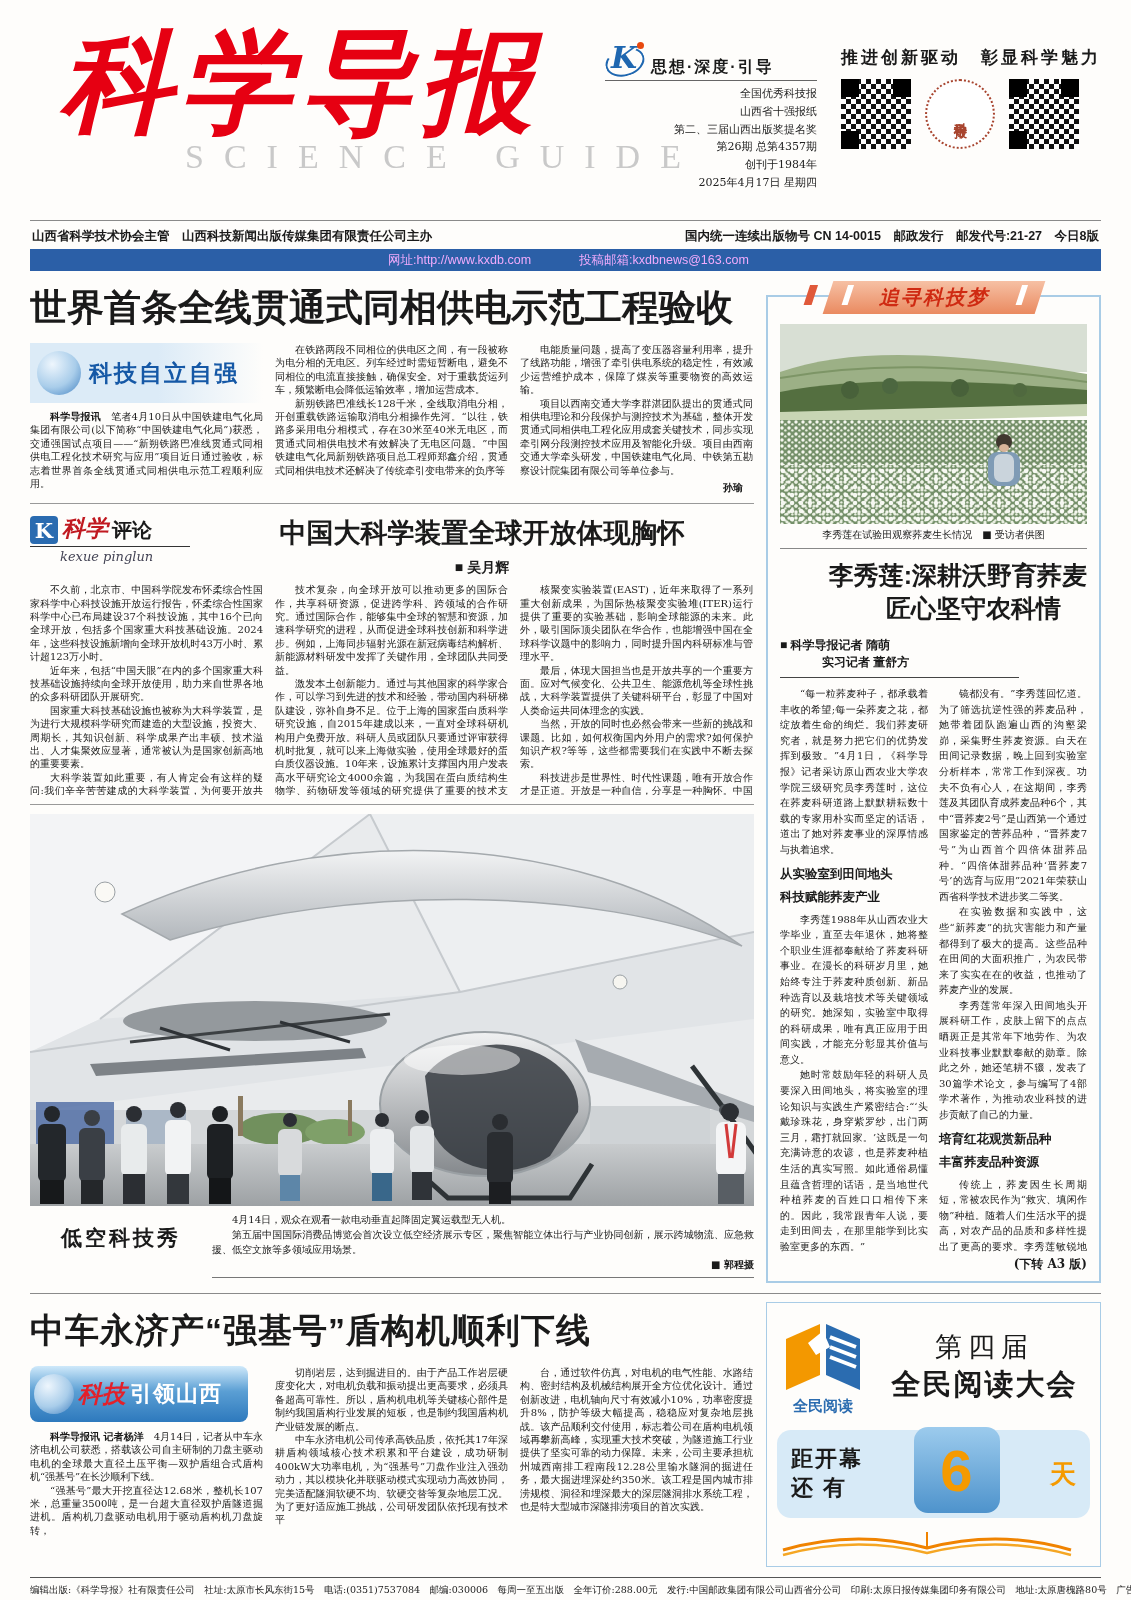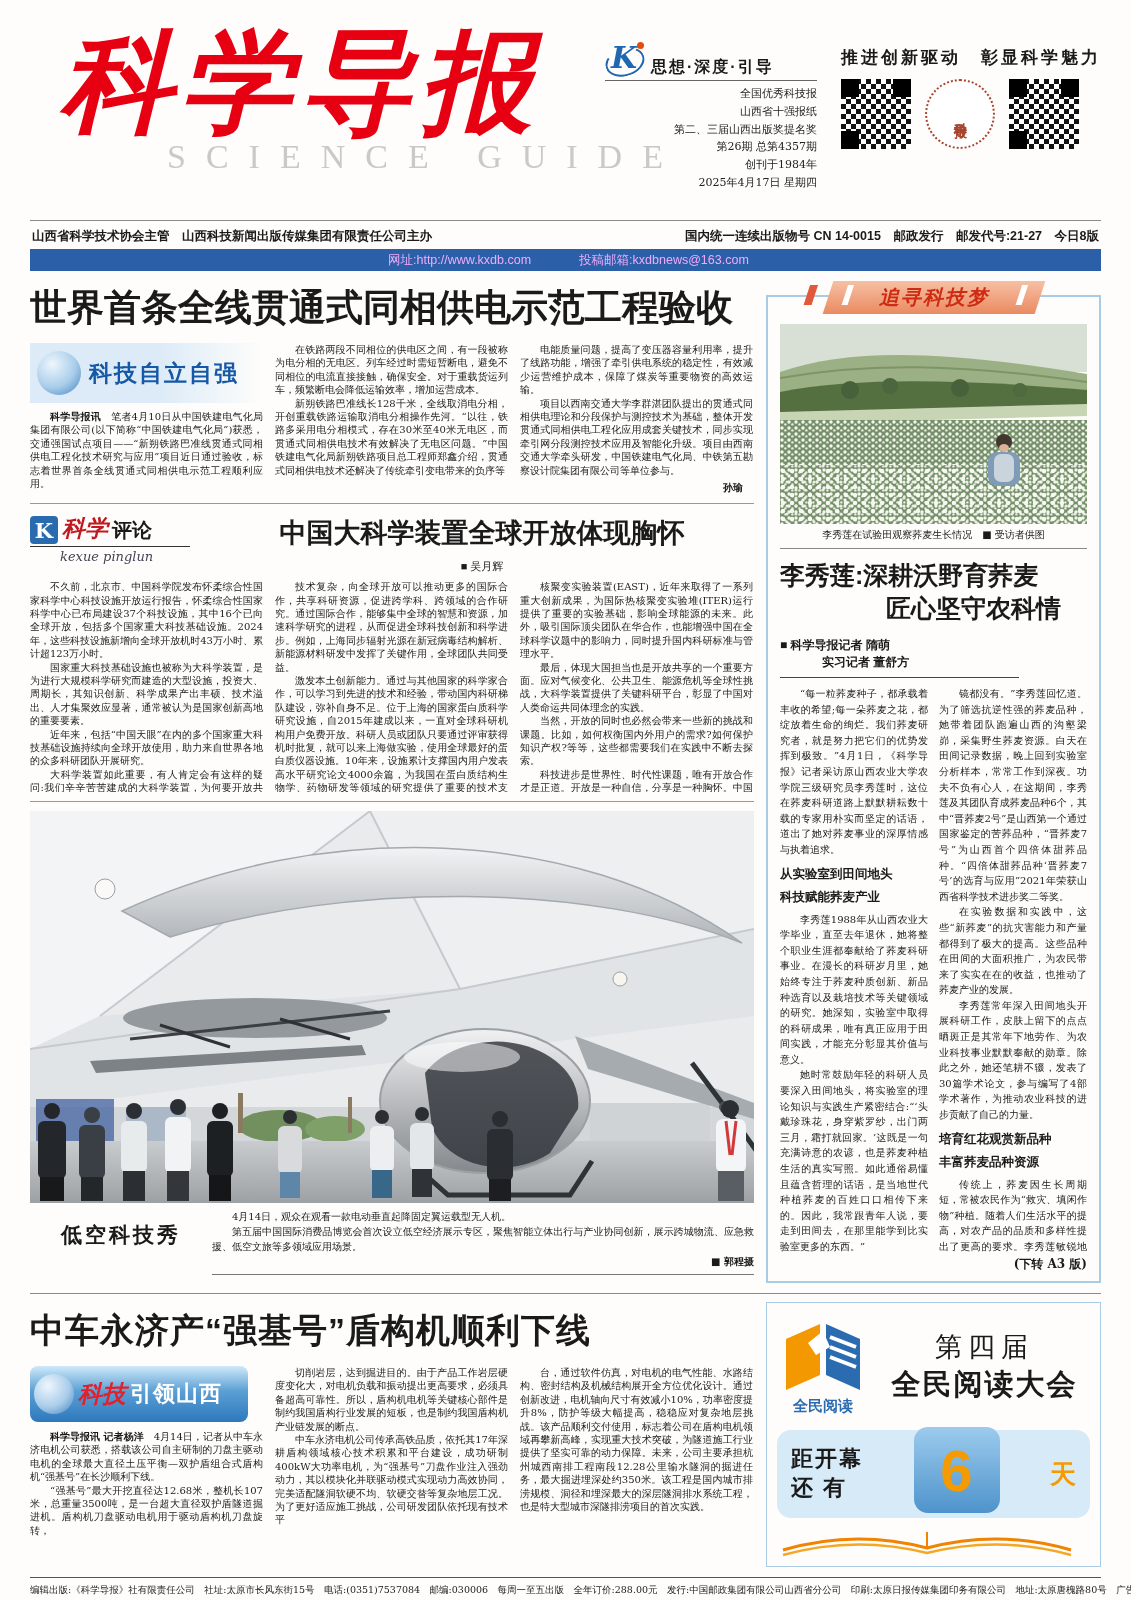--- a/index.html
+++ b/index.html
@@ -6,21 +6,21 @@
   .page{width:1131px;min-height:1600px;margin:0 auto;background:#fefdfb;box-sizing:border-box;
         padding:0 30px 6px;font-family:"DejaVu Serif","Liberation Serif",serif;color:#1a1a1a;overflow:hidden;}
   .hei{font-family:"Liberation Sans","DejaVu Sans",sans-serif;}
   p{margin:0;text-indent:2em;text-align:justify;}
   .rule{border-top:1px solid #8a8a8a;margin:2px 0;}
   
   .mast-row{display:flex;height:218px;}
   .mast{width:600px;position:relative;}
   .mast-cn{font-size:112px;line-height:1;font-weight:700;font-style:italic;color:#e60012;
            letter-spacing:8px;margin:26px 0 0 30px;white-space:nowrap;}
-  .mast-en{position:absolute;left:137px;top:138px;font-size:34px;letter-spacing:20px;color:#c9c9c9;
+  .mast-en{position:absolute;left:155px;top:138px;font-size:34px;letter-spacing:20px;color:#c9c9c9;
            font-family:"Liberation Serif",serif;white-space:nowrap;text-align:right;}
   .head-right{flex:1;padding-top:44px;display:grid;grid-template-columns:212px 1fr;grid-template-rows:auto 1fr;column-gap:10px;}
   .brand{grid-row:1 / span 2;}
   .brand-top{display:flex;align-items:flex-end;gap:6px;border-bottom:1px solid #666;padding-bottom:2px;}
   .k-logo{position:relative;width:40px;height:34px;}
   .k-logo b{position:absolute;left:6px;top:-4px;font-size:30px;font-style:italic;color:#1f67b0;font-family:"DejaVu Serif",serif;}
   .k-logo i{position:absolute;left:0;top:4px;width:36px;height:24px;border:2px solid #1f67b0;border-radius:50%;
             border-top-color:transparent;transform:rotate(-18deg);}
   .k-logo u{position:absolute;right:1px;top:-2px;width:7px;height:7px;border-radius:50%;background:#e8490f;}
   .brand-motto{font-size:16px;font-weight:bold;letter-spacing:2px;}
@@ -64,40 +64,40 @@
   .op-head{display:flex;align-items:flex-start;margin-bottom:6px;}
   .op-logo{width:180px;}
   .op-logo-row{display:flex;align-items:flex-end;gap:4px;border-bottom:1px solid #333;padding-bottom:2px;width:160px;}
   .k-sq{width:28px;height:28px;background:#2a6bb0;border-radius:4px;color:#fff;font-weight:bold;font-size:21px;
         display:flex;align-items:center;justify-content:center;font-family:"DejaVu Serif",serif;}
   .op-kx{color:#c01920;font-weight:900;font-style:italic;font-size:23px;}
   .op-pl{font-size:20px;font-weight:bold;}
   .op-sub{font-style:italic;font-size:13px;color:#445;margin:2px 0 0 30px;}
   .op-title-wrap{flex:1;text-align:center;}
   .op-title{font-size:27px;font-weight:900;margin:2px 0 8px;}
-  .op-byline{font-size:11px;font-weight:normal;}
+  .op-byline{font-size:14px;font-weight:bold;}
   .op-cols .c{height:212px;overflow:hidden;}
   
   .photo-svg{display:block;width:724px;height:392px;}
   .ps-cap{display:flex;margin-top:6px;}
   .ps-label{width:182px;font-size:21px;font-weight:700;letter-spacing:3px;text-align:center;padding-top:12px;}
   .ps-text{flex:1;font-size:10px;line-height:1.5;border-bottom:1px solid #777;padding-bottom:5px;}
   .ps-credit{text-align:right;font-weight:bold;}
   
   .feat-box{border:2px solid #a9cce6;margin-top:16px;padding:0 12px 8px;position:relative;}
   .feat-banner{position:relative;width:212px;margin:-16px auto 10px;background:linear-gradient(180deg,#f6c0a4,#ea8a60);
                transform:skewX(-18deg);}
   .feat-banner em{display:block;transform:skewX(18deg);text-align:center;color:#cf2a12;font-weight:900;
                   font-style:italic;font-size:20px;letter-spacing:2px;padding:3px 0;}
   .feat-banner i{position:absolute;top:4px;width:6px;height:20px;background:#fff;}
   .feat-banner i.l{left:16px;} .feat-banner i.r{right:16px;}
   .feat-banner u{position:absolute;left:-22px;top:4px;width:8px;height:20px;background:#e0593a;}
   .feat-photo{display:block;width:307px;height:200px;}
   .feat-cap{font-size:10px;text-align:center;border-bottom:1px solid #888;padding:4px 0 6px;}
-  .feat-h1{font-size:25px;font-weight:900;margin-top:10px;}
+  .feat-h1{font-size:25px;font-weight:900;margin-top:10px;text-align:right;}
   .feat-h2{font-size:25px;font-weight:900;text-align:right;padding-right:26px;margin-bottom:8px;}
   .feat-byline{font-size:12px;font-weight:bold;padding:4px 0 6px;margin-bottom:8px;border-bottom:1px solid #444;width:78%;}
   .feat-byline div:last-child{padding-left:3.5em;}
   .feat-cols{display:flex;gap:11px;height:566px;overflow:hidden;justify-content:center;}
   .feat-cols .c{width:148px;font-size:10px;line-height:1.56;}
   .sub-h{font-weight:900;font-size:12.5px;text-indent:0;text-align:left;margin:7px 0 4px;font-family:"Liberation Sans",sans-serif;}
   .cont{text-align:right;font-weight:bold;font-size:12px;margin-top:4px;}
   
   .bottom-row{display:flex;gap:12px;margin-top:8px;}
   .ba{width:724px;}
@@ -214,22 +214,22 @@
             <div class="op-sub">kexue pinglun</div>
           </div>
           <div class="op-title-wrap">
             <h2 class="op-title hei">中国大科学装置全球开放体现胸怀</h2>
             <div class="op-byline hei">■ 吴月辉</div>
           </div>
         </div>
         <div class="cols3 op-cols">
           <div class="c">
             <p>不久前，北京市、中国科学院发布怀柔综合性国家科学中心科技设施开放运行报告，怀柔综合性国家科学中心已布局建设37个科技设施，其中16个已向全球开放，包括多个国家重大科技基础设施。2024年，这些科技设施新增向全球开放机时43万小时、累计超123万小时。</p>
+            <p>近年来，包括“中国天眼”在内的多个国家重大科技基础设施持续向全球开放使用，助力来自世界各地的众多科研团队开展研究。</p>
             <p>国家重大科技基础设施也被称为大科学装置，是为进行大规模科学研究而建造的大型设施，投资大、周期长，其知识创新、科学成果产出丰硕、技术溢出、人才集聚效应显著，通常被认为是国家创新高地的重要要素。</p>
-            <p>近年来，包括“中国天眼”在内的多个国家重大科技基础设施持续向全球开放使用，助力来自世界各地的众多科研团队开展研究。</p>
             <p>大科学装置如此重要，有人肯定会有这样的疑问:我们辛辛苦苦建成的大科学装置，为何要开放共享给别的国家用呢?不妨从几个视角来看。</p>
 
           </div>
           <div class="c">
             <p>技术复杂，向全球开放可以推动更多的国际合作，共享科研资源，促进跨学科、跨领域的合作研究。通过国际合作，能够集中全球的智慧和资源，加速科学研究的进程，从而促进全球科技创新和科学进步。例如，上海同步辐射光源在新冠病毒结构解析、新能源材料研发中发挥了关键作用，全球团队共同受益。</p>
             <p>激发本土创新能力。通过与其他国家的科学家合作，可以学习到先进的技术和经验，带动国内科研梯队建设，弥补自身不足。位于上海的国家蛋白质科学研究设施，自2015年建成以来，一直对全球科研机构用户免费开放。科研人员或团队只要通过评审获得机时批复，就可以来上海做实验，使用全球最好的蛋白质仪器设施。10年来，设施累计支撑国内用户发表高水平研究论文4000余篇，为我国在蛋白质结构生物学、药物研发等领域的研究提供了重要的技术支撑。</p>
 
           </div>
           <div class="c">
             <p>核聚变实验装置(EAST)，近年来取得了一系列重大创新成果，为国际热核聚变实验堆(ITER)运行提供了重要的实验基础，影响全球能源的未来。此外，吸引国际顶尖团队在华合作，也能增强中国在全球科学议题中的影响力，同时提升国内科研标准与管理水平。</p>

